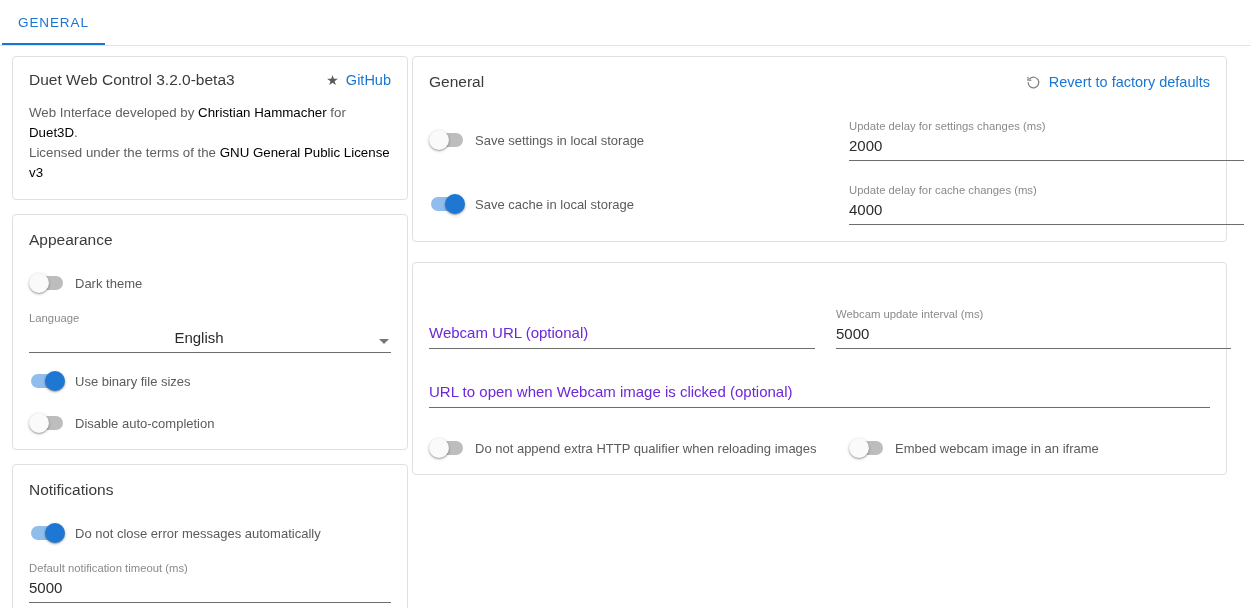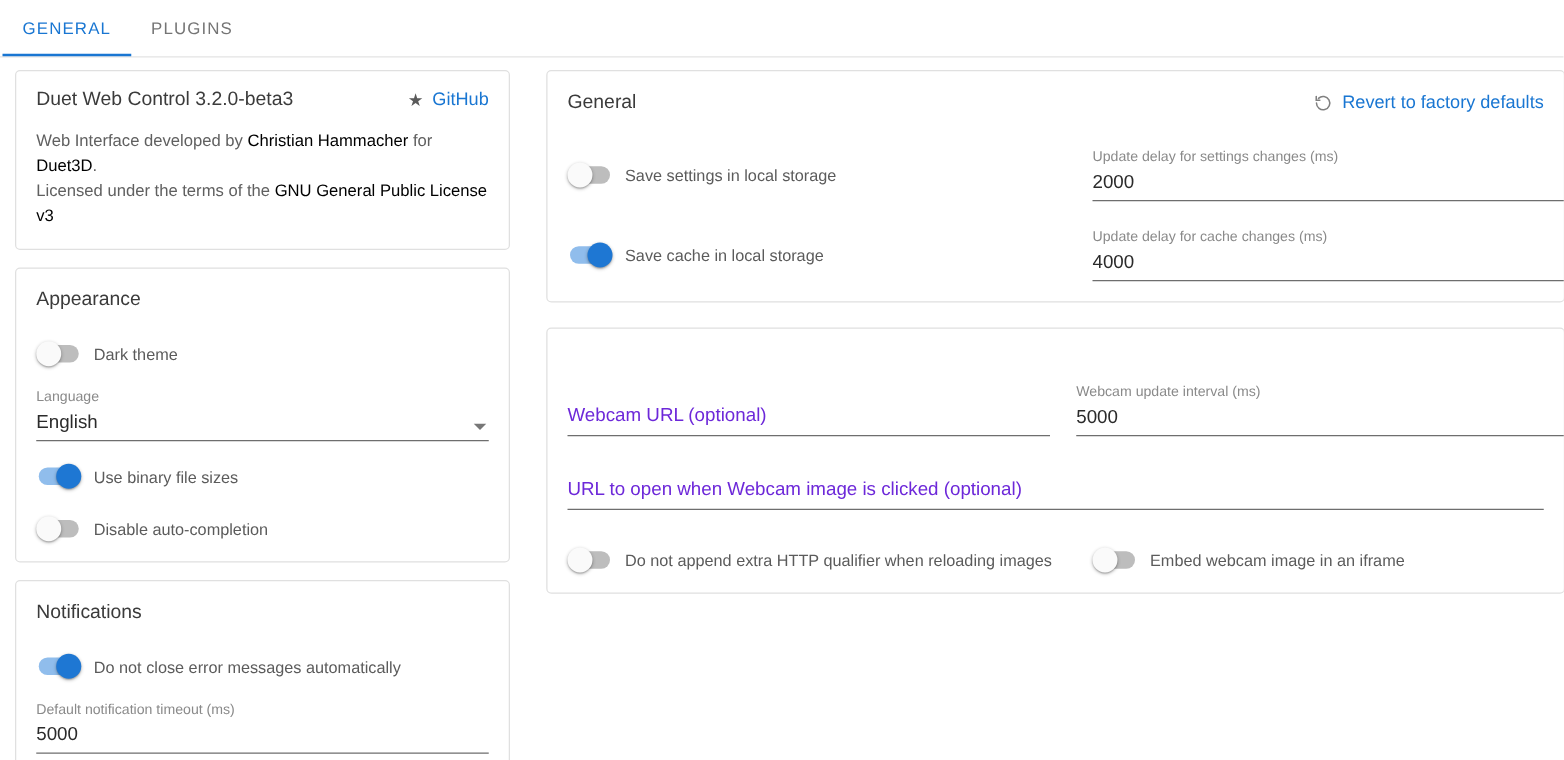--- a/index.html
+++ b/index.html
@@ -55,21 +55,21 @@
 
   
   .content {
     position: absolute;
     top: 46px; left: 0;
     width: 1251px;
     height: 562px;
     display: flex;
     align-items: flex-start;
     padding: 10px 12px 0 12px;
-    gap: 29px;
+    gap: 4px;
   }
   .col-left  { width: 396px; flex: 0 0 396px; display: flex; flex-direction: column; gap: 14px; }
   .col-right { width: 815px; flex: 0 0 815px; display: flex; flex-direction: column; gap: 20px; }
 
   
   .card {
     background: #ffffff;
     border: 1px solid #e0e0e0;
     border-radius: 4px;
     padding: 14px 16px 16px 16px;
@@ -174,20 +174,21 @@
     min-height: 26px;
     cursor: text;
   }
   .field .fvalue.placeholder { color: #6d28d9; }
   .field.no-label .fvalue { line-height: 26px; }
 
   
   .field.select .fvalue {
     position: relative;
     padding-right: 22px;
+    text-align: center;
   }
   .caret {
     position: absolute;
     right: 2px;
     bottom: 9px;
     width: 0; height: 0;
     border-left: 5px solid transparent;
     border-right: 5px solid transparent;
     border-top: 5px solid #777777;
     pointer-events: none;
@@ -212,23 +213,20 @@
   .row-gap-4 { margin-top: 22px; }
 </style>
 </head>
 <body>
 
 <div id="app">
 
   <div class="tabbar">
     <div class="tab active">
       <span>GENERAL</span>
-    </div>
-    <div class="tab">
-      <span>PLUGINS</span>
     </div>
   </div>
 
   <div class="content">
 
     <div class="col-left">
 
       <div class="card">
         <div class="card-head">
           <div class="about-title">Duet Web Control 3.2.0-beta3</div>

